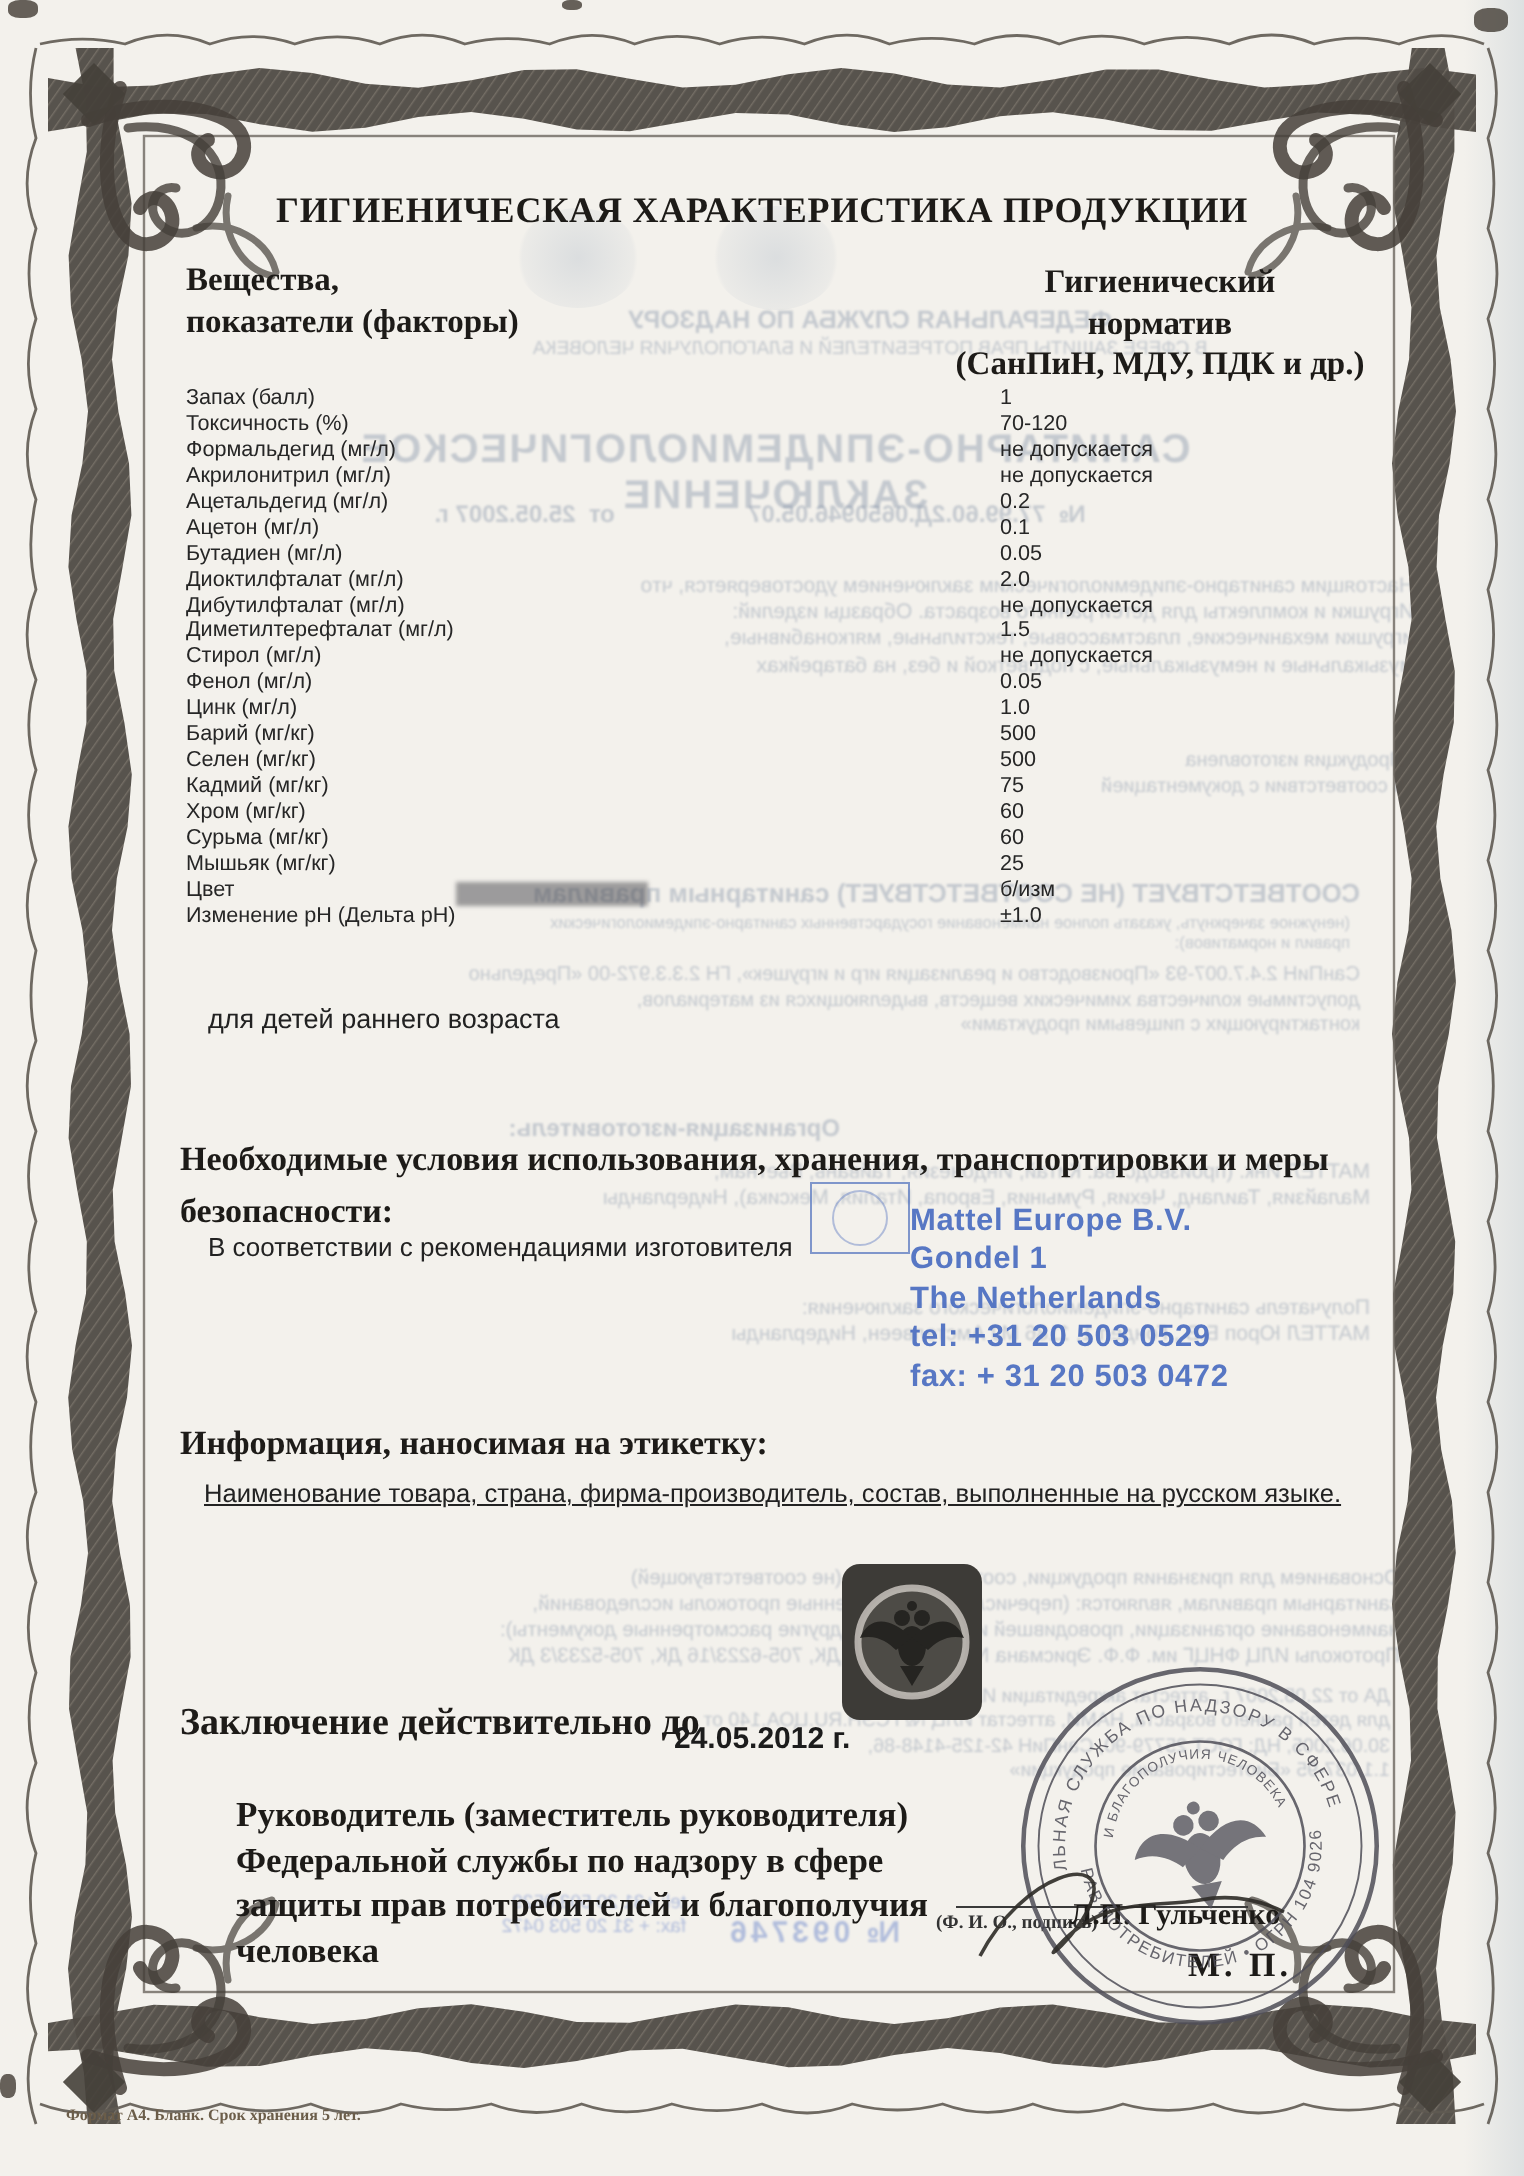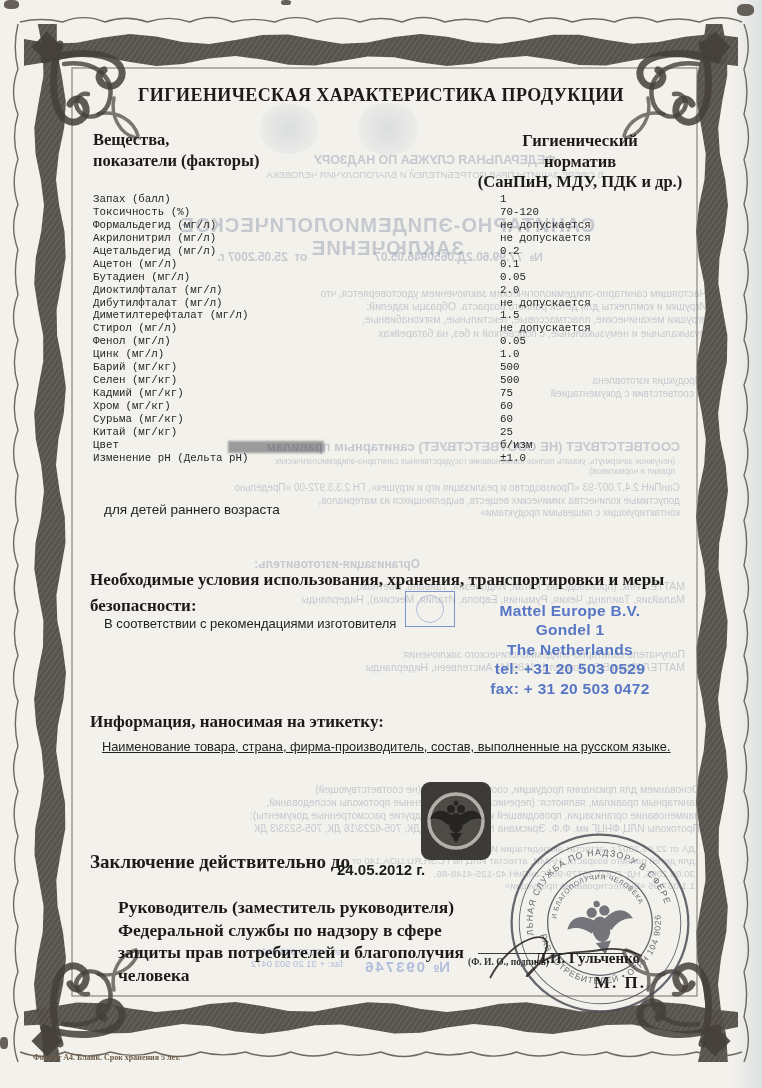--- a/index.html
+++ b/index.html
@@ -1,21 +1,21 @@
 <!DOCTYPE html>
 <html><head>
 <meta charset="utf-8">
 <style>
   html,body{margin:0;padding:0;background:#888;}
   #page{position:relative;width:762px;height:1088px;margin:0 auto;overflow:hidden;
         background:#f3f1ec;font-family:"Liberation Sans",sans-serif;color:#222;}
   .abs{position:absolute;}
   .serif{font-family:"Liberation Serif",serif;color:#1d1b18;font-weight:bold;}
   .pre{white-space:pre-line;}
-  .nowrap{white-space:nowrap;text-align:center;}
+  .nowrap{white-space:nowrap;}
 
   
   .wm{position:absolute;border-radius:50%;background:radial-gradient(circle, rgba(180,190,202,.38), rgba(180,190,202,.12) 70%, transparent 75%);}
   .wm1{left:258px;top:104px;width:62px;height:50px;}
   .wm2{left:356px;top:103px;width:64px;height:52px;}
   .tint{position:absolute;right:0;top:0;width:30px;height:100%;background:linear-gradient(to left, rgba(186,198,208,.38), rgba(186,198,208,0));pointer-events:none;}
   .artifact{position:absolute;background:#423c34;opacity:.8;border-radius:40%;}
   .a1{left:4px;top:0;width:15px;height:9px;}
   .a2{left:737px;top:4px;width:17px;height:12px;}
   .a3{left:281px;top:0;width:10px;height:5px;}
@@ -41,25 +41,25 @@
   .b14{left:300px;top:843px;width:395px;font-size:9.8px;line-height:12.4px;}
   .b15{left:330px;top:958px;width:120px;font-size:15px;font-weight:700;letter-spacing:2px;}
   .b16{left:193px;top:946px;width:150px;font-size:9.5px;line-height:11.5px;}
   .smudge{left:228px;top:441px;width:96px;height:12px;background:rgba(70,70,75,.5);filter:blur(1px);z-index:2;}
 
   
   #frame{position:absolute;left:0;top:0;z-index:3;}
 
   
   .front{z-index:4;}
-  .title{left:0;top:85px;width:762px;text-align:center;font-size:18px;font-weight:700;letter-spacing:.4px;}
+  .title{left:0;top:95px;width:762px;text-align:center;font-size:18px;font-weight:700;letter-spacing:.4px;}
   .hleft{left:93px;top:129px;font-size:16.5px;line-height:21px;}
   .hright{left:450px;top:131px;width:260px;text-align:center;font-size:16.5px;line-height:20.5px;}
   .tbl{left:93px;top:193px;width:580px;}
-  .trow{display:flex;height:12.95px;font-size:10.8px;line-height:12.6px;color:#262626;font-family:Liberation Mono, monospace;}
+  .trow{display:flex;height:12.95px;font-size:10.8px;line-height:12.6px;color:#262626;}
   .tlab{flex:0 0 407px;white-space:nowrap;}
   .tval{white-space:nowrap;}
   .scope-h{left:90px;top:472px;font-size:19px;}
   .scope-v{left:104px;top:502px;font-size:13.5px;}
   .cond-h{left:90px;top:567px;width:620px;font-size:17px;line-height:26px;}
   .cond-v{left:104px;top:616px;font-size:13px;}
   .lbl-h{left:90px;top:712px;font-size:17px;}
   .lbl-v{left:102px;top:739px;width:612px;font-size:12.8px;text-decoration:underline;}
   .val-lbl{left:90px;top:851px;font-size:19px;}
   .val-date{left:337px;top:861px;font-size:15px;font-weight:700;color:#1c1c1c;}
@@ -254,21 +254,21 @@
         <span class="tlab">Хром (мг/кг)</span>
         <span class="tval">60</span>
       </div>
 
       <div class="trow">
         <span class="tlab">Сурьма (мг/кг)</span>
         <span class="tval">60</span>
       </div>
 
       <div class="trow">
-        <span class="tlab">Китай (мг/кг)</span>
+        <span class="tlab">Мышьяк (мг/кг)</span>
         <span class="tval">25</span>
       </div>
 
       <div class="trow">
         <span class="tlab">Цвет</span>
         <span class="tval">б/изм</span>
       </div>
 
       <div class="trow">
         <span class="tlab">Изменение рН (Дельта рН)</span>

